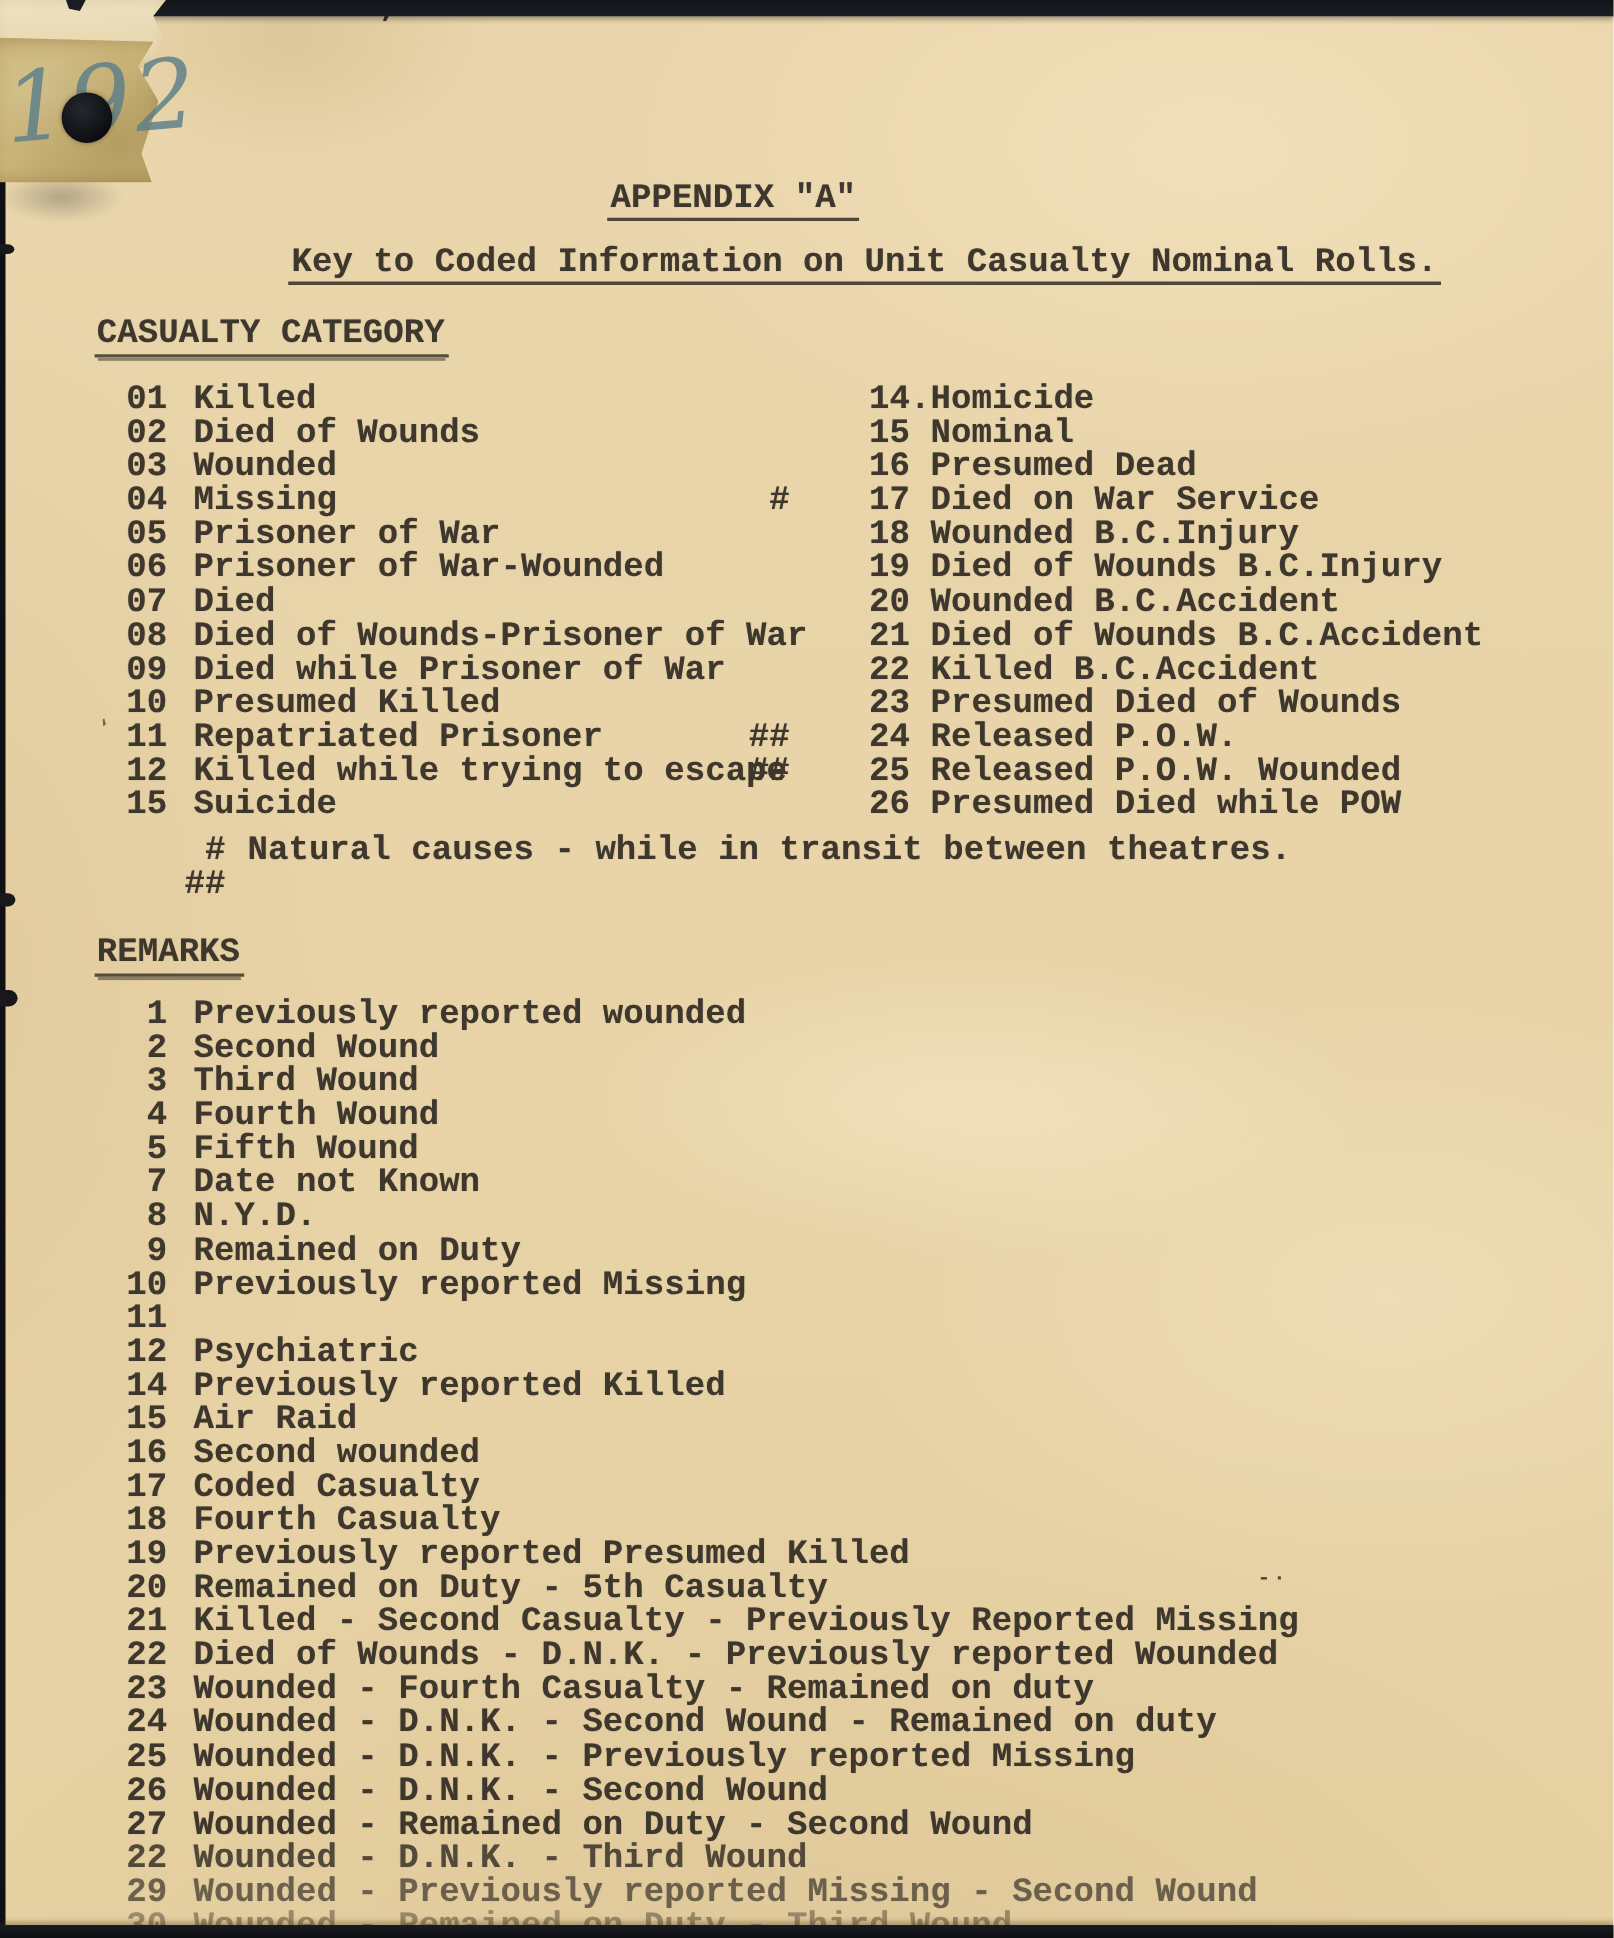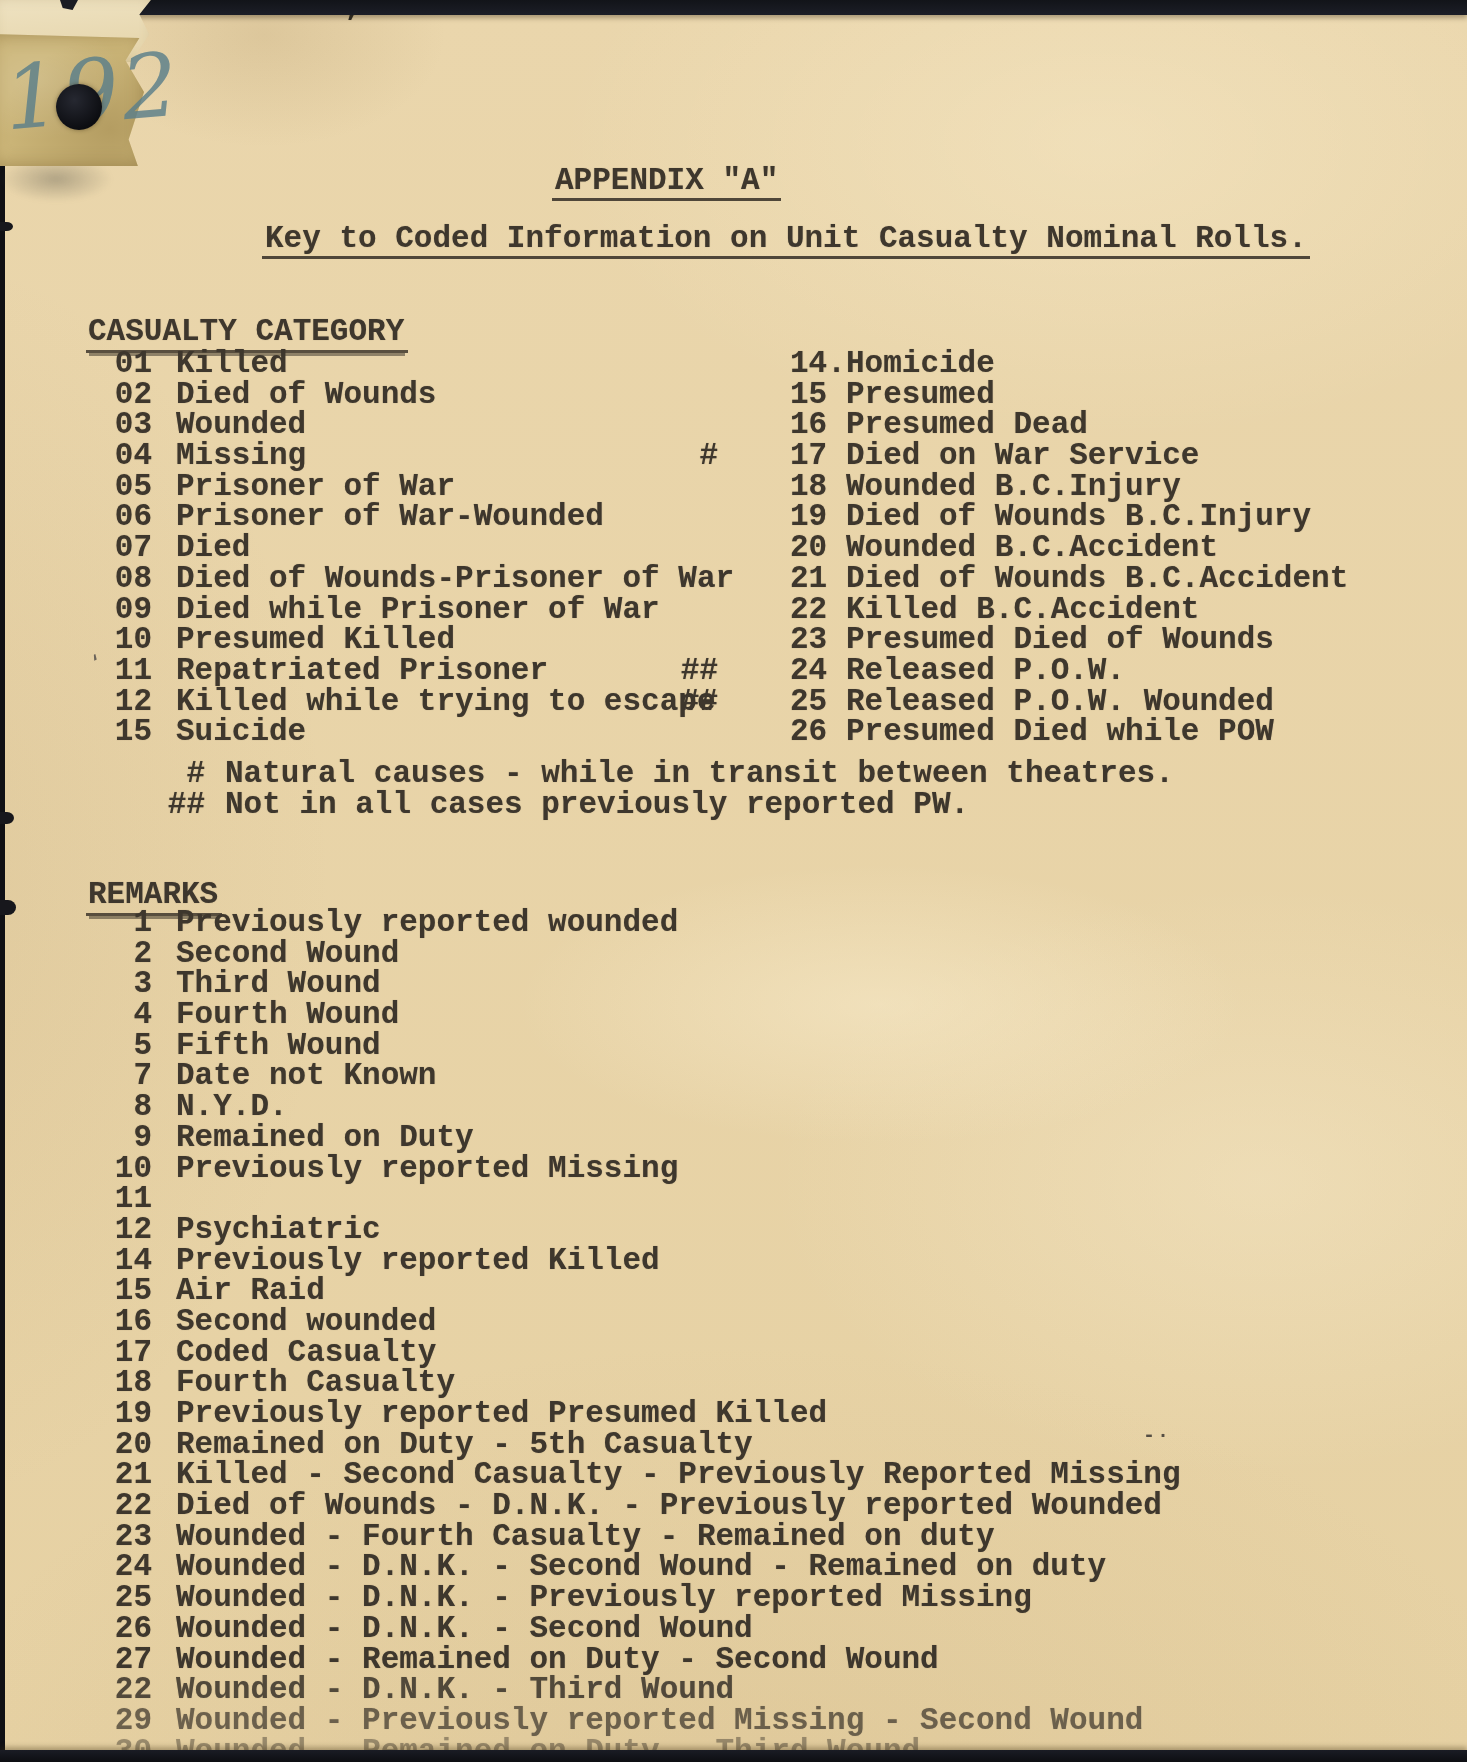--- a/index.html
+++ b/index.html
@@ -28,21 +28,21 @@
   .tick{position:absolute;background:#17171c;border-radius:0 60% 60% 0;z-index:21;}
   .tick.t1{left:0;top:222px;width:13px;height:9px;}
   .tick.t2{left:0;top:812px;width:14px;height:12px;}
   .tick.t3{left:0;top:900px;width:16px;height:15px;}
 
   
   .tw{position:absolute;color:var(--ink);font-size:31px;line-height:30.7px;font-weight:700;
       letter-spacing:0;white-space:pre;text-shadow:0 0 1px rgba(62,55,45,.40);z-index:10;}
   .u1{display:inline-block;padding:0 3px 1px 3px;border-bottom:3px solid rgba(52,45,36,.85);}
   .u2{display:inline-block;padding:0 4px 2px 2px;border-bottom:3px solid rgba(52,45,36,.80);
-      box-shadow:0 6px 0 -3px rgba(52,45,36,.50);margin-top:28px;}
+      box-shadow:0 6px 0 -3px rgba(52,45,36,.50);}
 
   .doc-title{left:552px;top:166px;}
   .doc-subtitle{left:262px;top:224px;}
   .cas-heading{left:86px;top:289px;}
   .remarks-heading{left:86px;top:852px;}
 
   
   .list{position:absolute;z-index:10;}
   .row{display:flex;height:30.7px;line-height:30.7px;color:var(--ink);font-size:31px;font-weight:700;
        white-space:pre;text-shadow:0 0 1px rgba(62,55,45,.40);}
@@ -192,21 +192,21 @@
 
       <div class="row">
         <span class="marker"></span>
         <span class="code">14.</span>
         <span class="label">Homicide</span>
       </div>
 
       <div class="row">
         <span class="marker"></span>
         <span class="code">15</span>
-        <span class="label">Presumed</span>
+        <span class="label">Nominal</span>
       </div>
 
       <div class="row">
         <span class="marker"></span>
         <span class="code">16</span>
         <span class="label">Presumed Dead</span>
       </div>
 
       <div class="row">
         <span class="marker">#</span>
@@ -271,21 +271,20 @@
 
   <div class="list footnotes">
 
       <div class="row">
         <span class="marker">#</span>
         <span class="text">Natural causes - while in transit between theatres.</span>
       </div>
 
       <div class="row">
         <span class="marker">##</span>
-        <span class="text">Not in all cases previously reported PW.</span>
       </div>
     </div>
 
   <div class="tw remarks-heading"><span class="u2">REMARKS</span></div>
 
   <div class="list remarks-list">
 
       <div class="row">
         <span class="code">1</span>
         <span class="label">Previously reported wounded</span>

